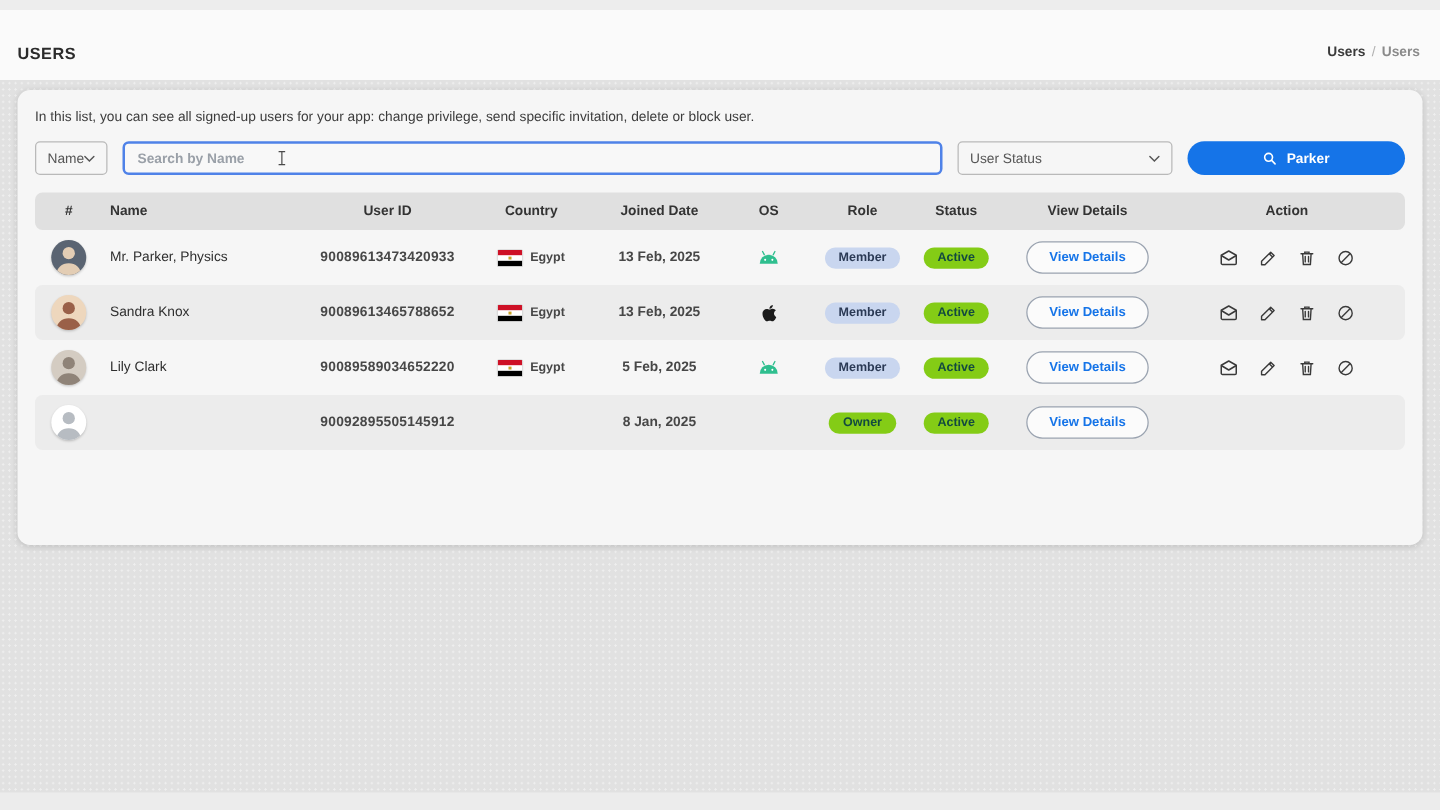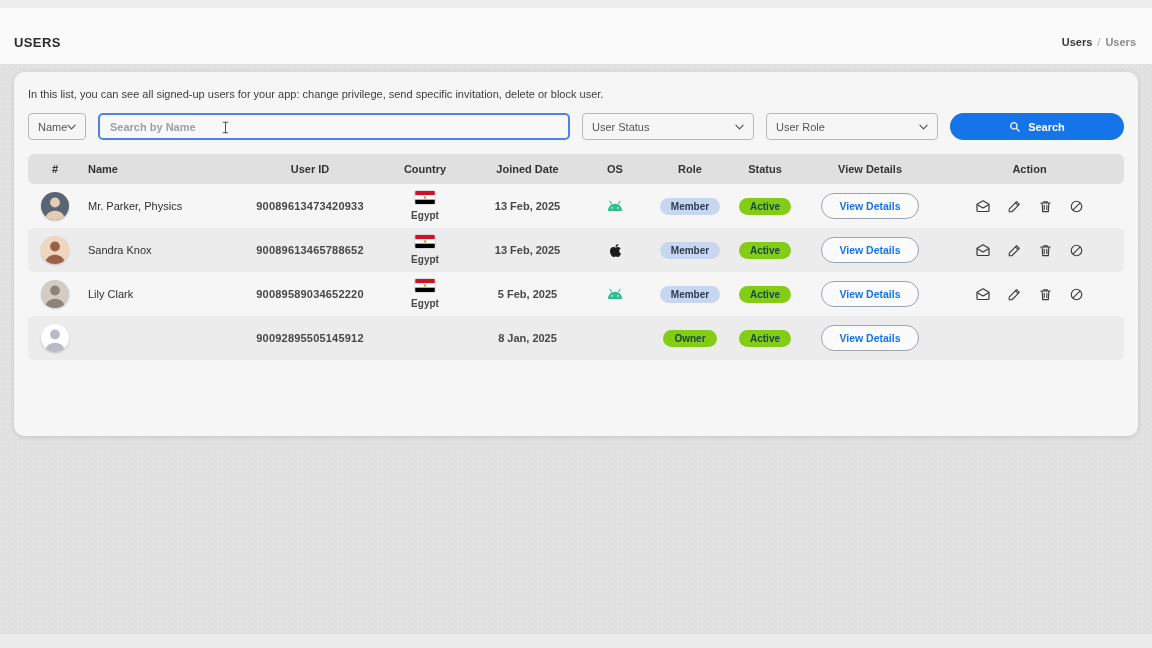--- a/index.html
+++ b/index.html
@@ -39,21 +39,21 @@
 
   .thead, .trow { display:grid; grid-template-columns:54px 168px 120px 110px 95px 80px 70px 80px 130px 1fr; align-items:center; }
   .thead { height:30px; background:#e0e0e0; border-radius:6px; font-size:11px; font-weight:700; color:#333; }
   .trow { height:44px; font-size:11px; }
   .trow.alt { background:#ececec; border-radius:6px; }
   .cell { display:flex; justify-content:center; align-items:center; }
   .c-left { justify-content:flex-start; padding-left:6px; }
   .c-name { font-weight:400; color:#2f2f2f; }
   .c-id { font-weight:600; color:#474747; letter-spacing:.2px; }
   .c-date { font-weight:600; color:#474747; }
-  .c-country { gap:6px; font-size:10px; color:#474747; font-weight:600;flex-direction:column; }
+  .c-country { gap:6px; font-size:10px; color:#474747; font-weight:600; }
   .flag { display:flex; box-shadow:0 0 0 .5px #c7c7c7; border-radius:1px; overflow:hidden; }
 
   .avatar { width:28px; height:28px; border-radius:50%; overflow:hidden; display:flex; align-items:flex-end; justify-content:center; box-shadow:0 1px 2px rgba(0,0,0,.2); }
   .av1 { background:#5a6472; } .av1 svg .p { fill:#e3cdb4; }
   .av2 { background:#eed7bd; } .av2 svg .p { fill:#9a6048; }
   .av3 { background:#d4ccc2; } .av3 svg .p { fill:#8f8378; }
   .av4 { background:#ffffff; } .av4 svg .p { fill:#b7bcc2; }
 
   .badge { font-size:10px; font-weight:700; padding:3px 11px; border-radius:9px; }
   .badge-member { background:#c9d6ef; color:#2b3a55;text-align:right; }
@@ -104,38 +104,30 @@
 
         <div class="select wide">
           <span>User Status</span>
           <span class="chev">
             <svg viewBox="0 0 10 6" width="9" height="6">
                 <path d="M1 1l4 4 4-4" stroke="#555" stroke-width="1.3" fill="none" stroke-linecap="round"></path>
               </svg>
           </span>
         </div>
 
-        <div class="select wide">
-          <span>User Role</span>
-          <span class="chev">
-            <svg viewBox="0 0 10 6" width="9" height="6">
-                <path d="M1 1l4 4 4-4" stroke="#555" stroke-width="1.3" fill="none" stroke-linecap="round"></path>
-              </svg>
-          </span>
-        </div>
 
 
         <button class="search-btn">
           <span style="display:flex">
             <svg viewBox="0 0 16 16" width="12" height="12">
                 <circle cx="6.5" cy="6.5" r="4.2" stroke="#fff" stroke-width="1.7" fill="none"></circle>
                 <line x1="9.8" y1="9.8" x2="13.4" y2="13.4" stroke="#fff" stroke-width="1.7" stroke-linecap="round"></line>
               </svg>
           </span>
-          <span>Search</span>
+          <span>Parker</span>
         </button>
       </div>
 
       <div class="table">
         <div class="thead">
           <div class="cell">#</div>
           <div class="cell c-left">Name</div>
           <div class="cell">User ID</div>
           <div class="cell">Country</div>
           <div class="cell">Joined Date</div>

